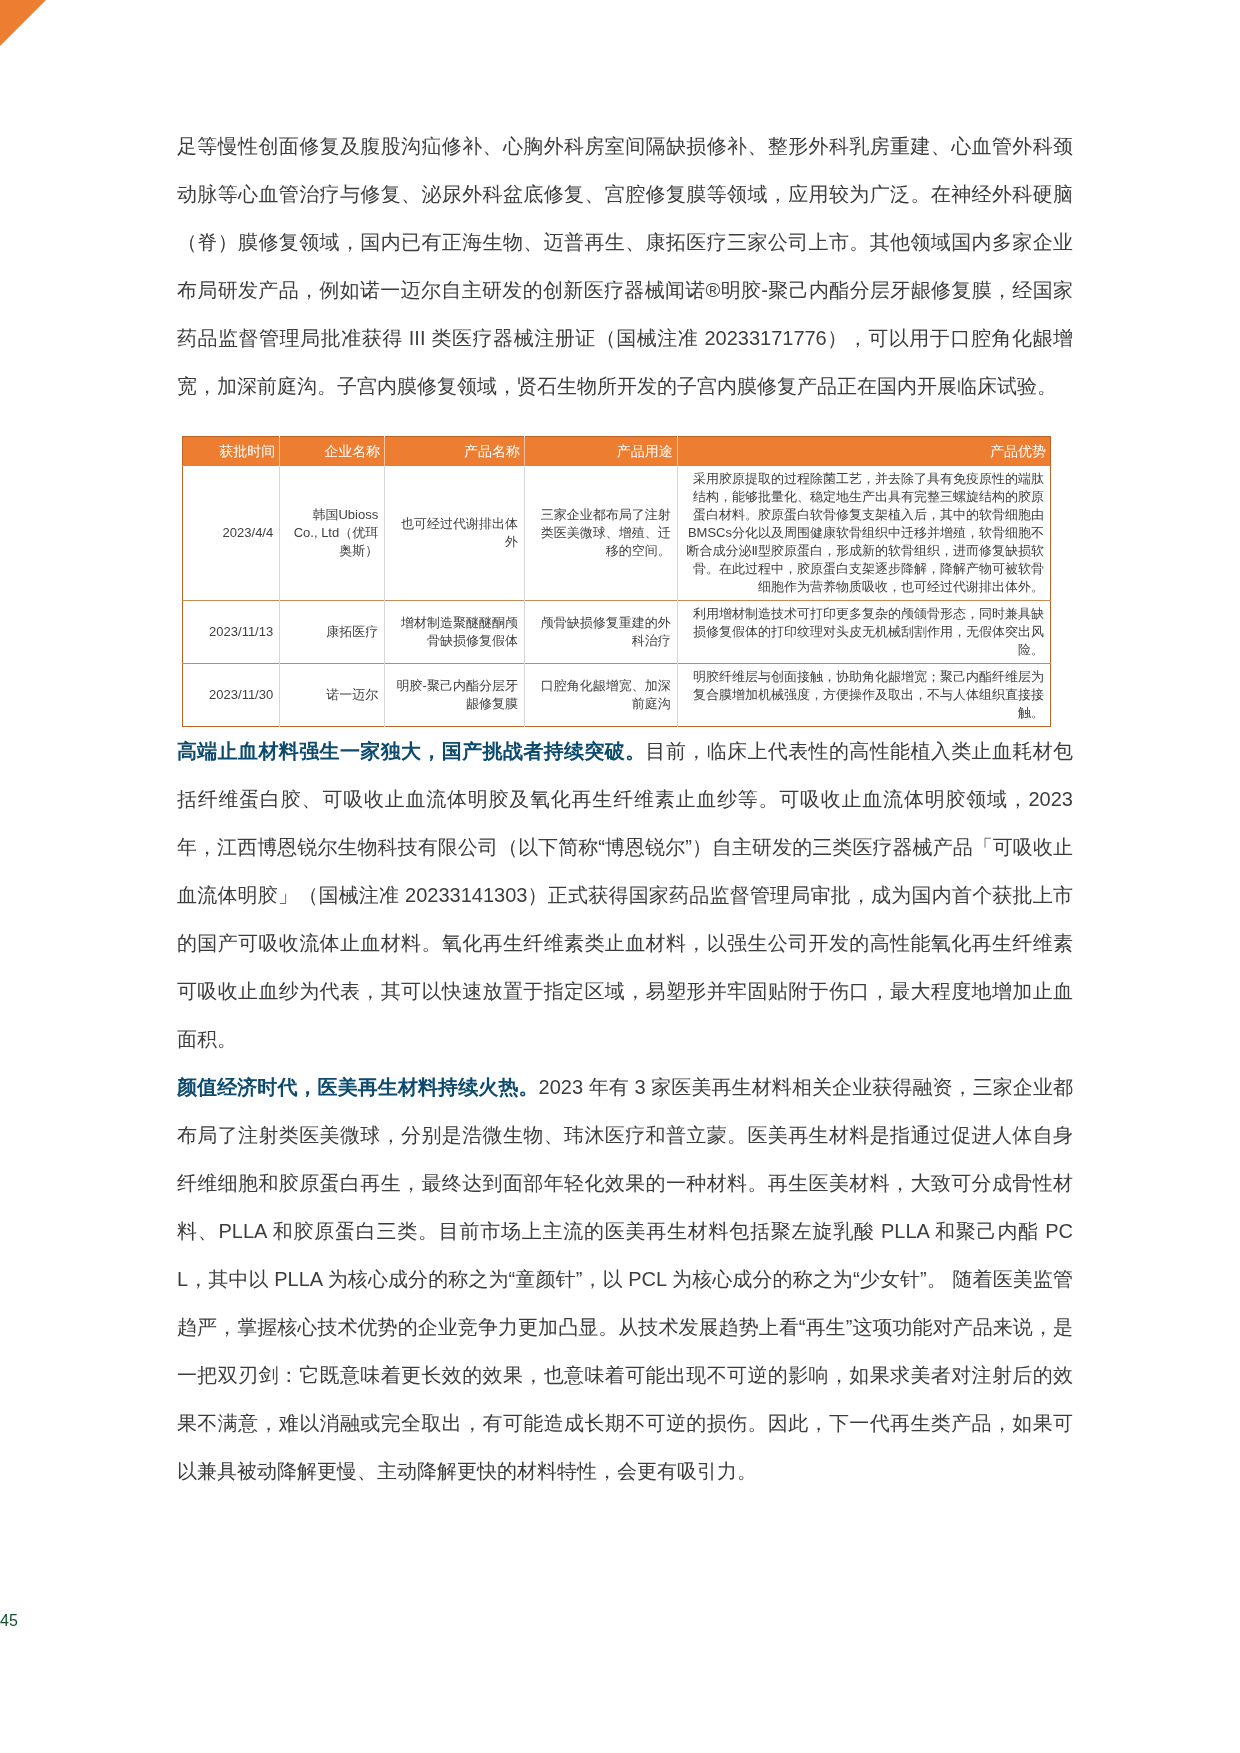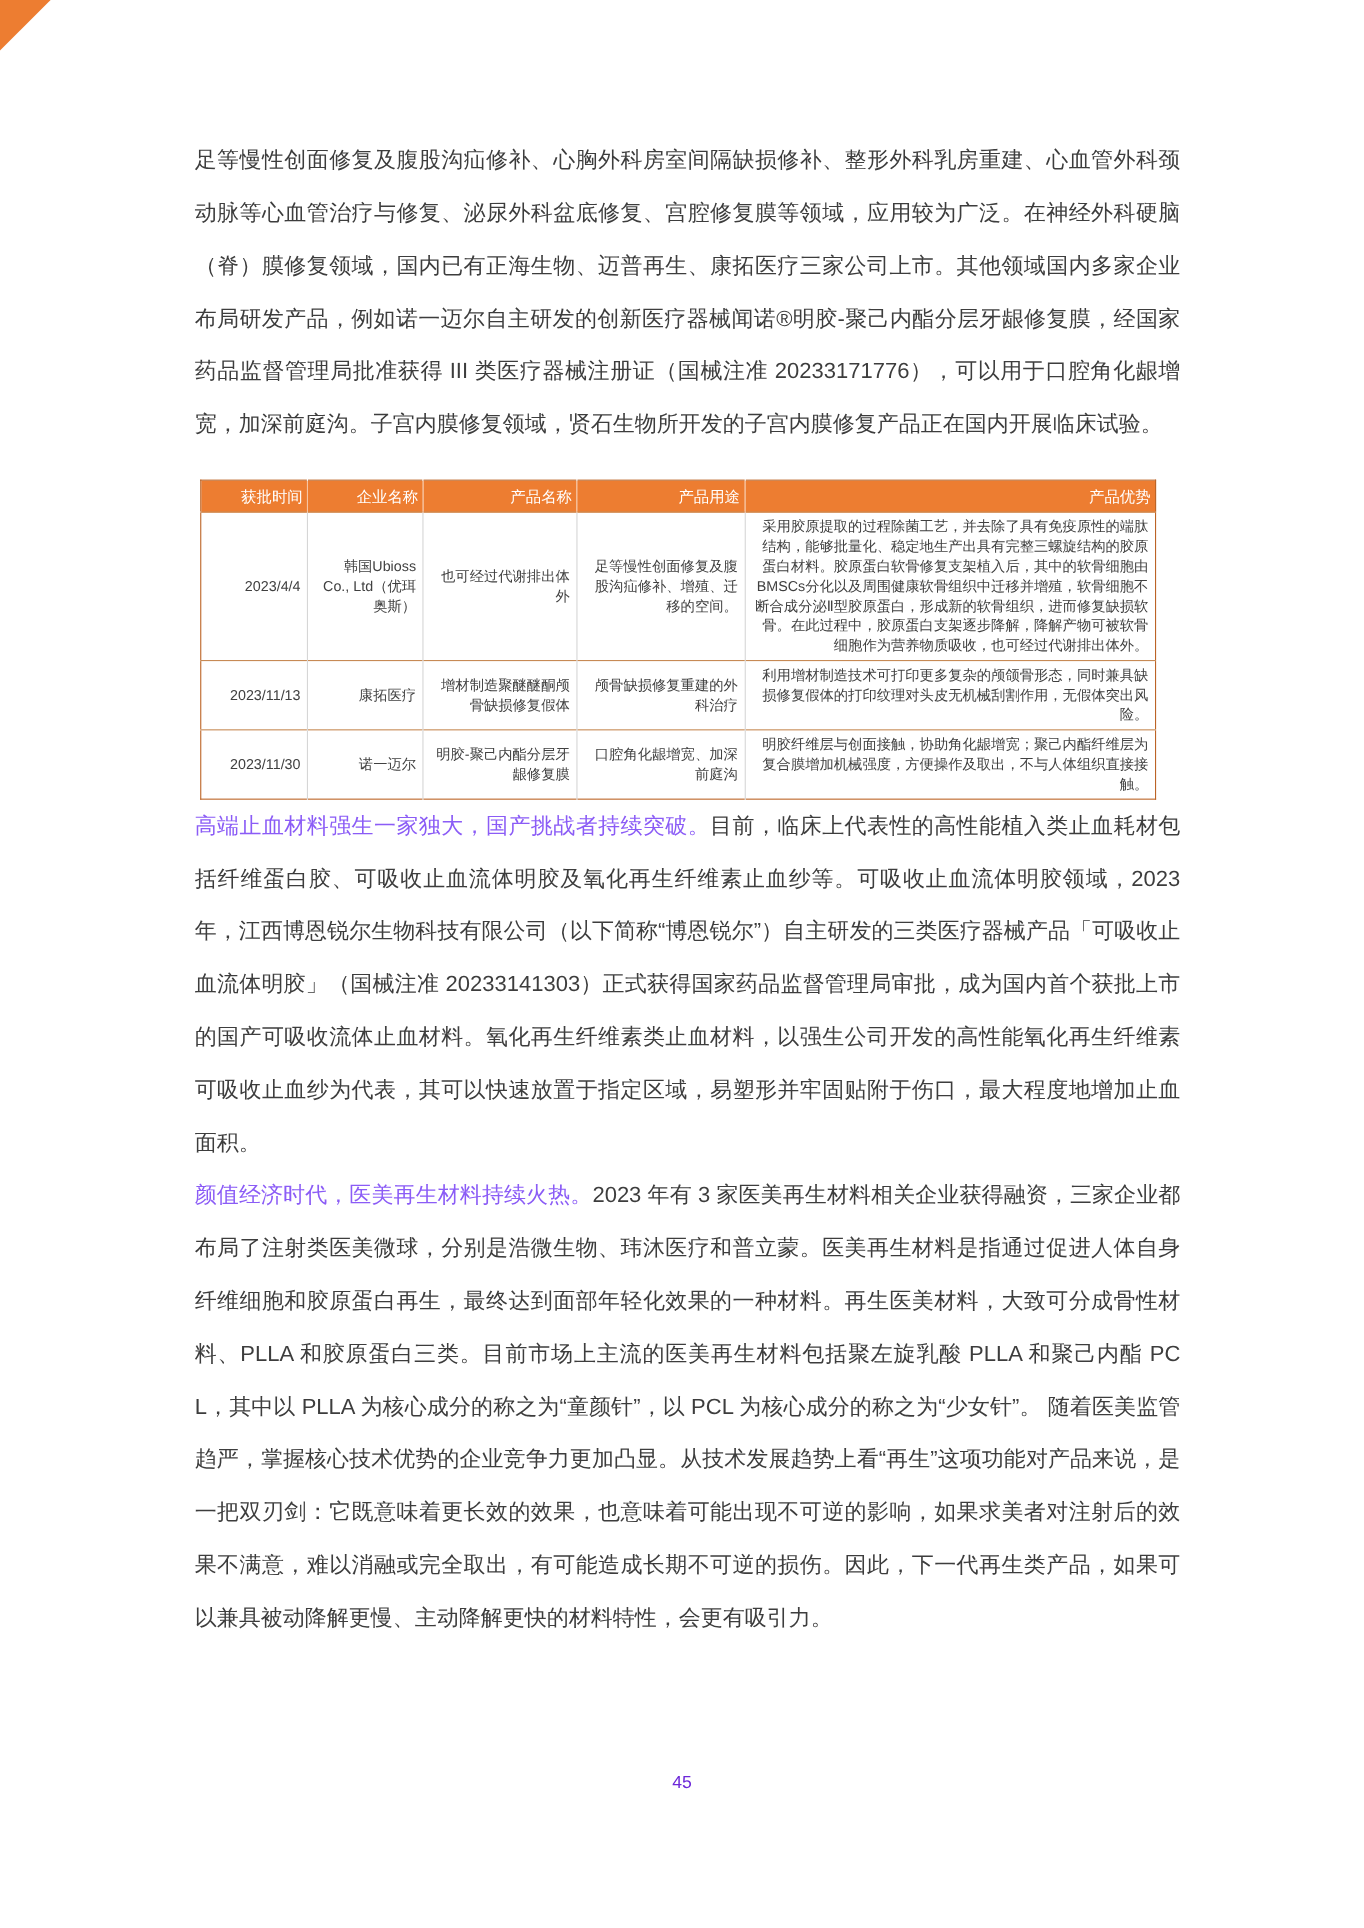--- a/index.html
+++ b/index.html
@@ -24,21 +24,21 @@
   }
   p.body-para {
     margin:0;
     font-size:20px;
     line-height:48px;
     text-align:justify;
     text-justify:inter-ideograph;
     color:#3d3d3d;
     word-break:break-all;
   }
-  .lead { color:#8b5cf6; font-weight:normal; }
+  .lead { color:#0c4a6e; font-weight:bold; }
   .fig-caption {
     margin:10px 0 0 0;
     text-align:center;
     color:#ED7D31;
     font-weight:bold;
     font-size:20px;
     line-height:30px;
   }
   table.fig-table {
     border-collapse:collapse;
@@ -73,23 +73,22 @@
     text-align:center;
     font-size:20px;
     line-height:30px;
     color:#3d3d3d;
   }
   .after-table { margin-top:24px; }
   .page-number {
     position:absolute;
     bottom:30px; left:0;
     width:100%;
-    text-align:center;
     font-size:16px;
-    color:#6d28d9;
+    color:#14532d;
   }
 </style>
 </head>
 <body>
 
 <div class="page">
   <div class="corner-tri"></div>
 
   <div class="content">
 
@@ -111,21 +110,21 @@
           <th>产品名称</th>
           <th>产品用途</th>
           <th>产品优势</th>
         </tr>
       </thead>
       <tbody>
         <tr>
           <td>2023/4/4</td>
           <td>韩国Ubioss Co., Ltd（优珥奥斯）</td>
           <td>也可经过代谢排出体外</td>
-          <td>足等慢性创面修复及腹股沟疝修补、增殖、迁移的空间。</td>
+          <td>三家企业都布局了注射类医美微球、增殖、迁移的空间。</td>
           <td>采用胶原提取的过程除菌工艺，并去除了具有免疫原性的端肽结构，能够批量化、稳定地生产出具有完整三螺旋结构的胶原蛋白材料。胶原蛋白软骨修复支架植入后，其中的软骨细胞由BMSCs分化以及周围健康软骨组织中迁移并增殖，软骨细胞不断合成分泌Ⅱ型胶原蛋白，形成新的软骨组织，进而修复缺损软骨。在此过程中，胶原蛋白支架逐步降解，降解产物可被软骨细胞作为营养物质吸收，也可经过代谢排出体外。</td>
         </tr>
         <tr>
           <td>2023/11/13</td>
           <td>康拓医疗</td>
           <td>增材制造聚醚醚酮颅骨缺损修复假体</td>
           <td>颅骨缺损修复重建的外科治疗</td>
           <td>利用增材制造技术可打印更多复杂的颅颌骨形态，同时兼具缺损修复假体的打印纹理对头皮无机械刮割作用，无假体突出风险。</td>
         </tr>
         <tr>

